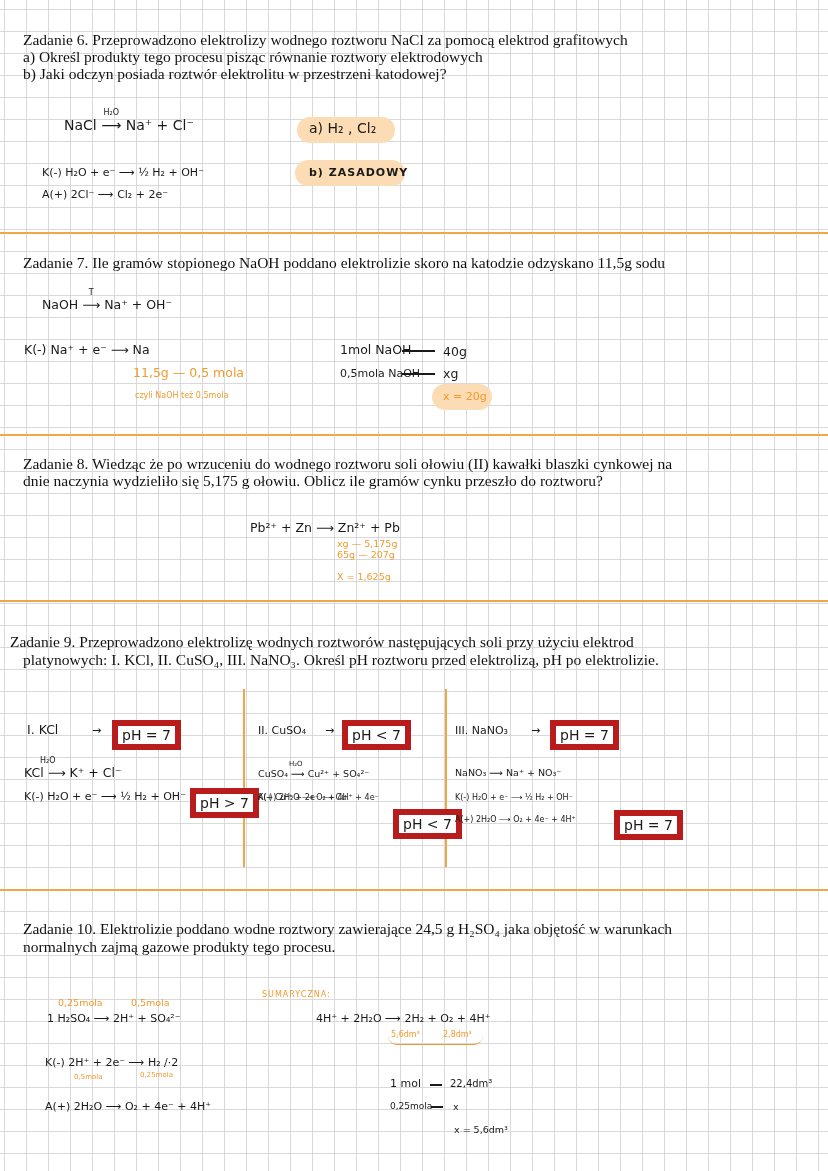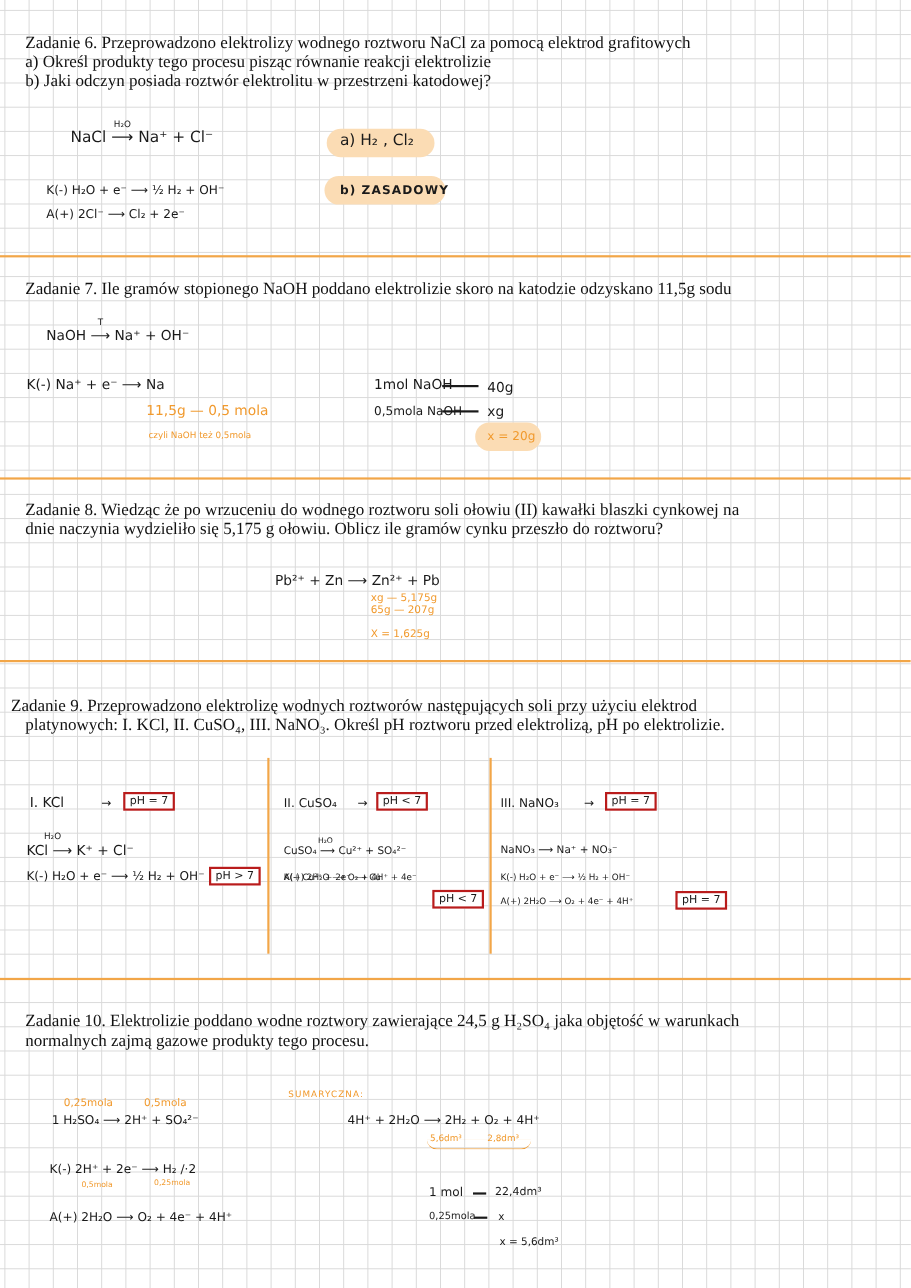--- a/index.html
+++ b/index.html
@@ -19,31 +19,31 @@
   .hw{font-family:"DejaVu Sans", sans-serif;color:#1a1a1a;white-space:nowrap;}
   .hw-s{font-size:11px;}
   .hw-m{font-size:12.5px;}
   .hw-l{font-size:14px;}
   .or{color:#f19a2e;}
   .tiny{font-size:8px;}
   .small{font-size:9.5px;}
   .divider{position:absolute;left:0;width:828px;height:2px;background:#f2a648;}
   .vline{position:absolute;width:2px;background:#f2a648;}
   .pill{position:absolute;background:#fbdcb4;border-radius:14px;}
-  .box{position:absolute;border:2px solid #b91c1c;font-family:"DejaVu Sans",sans-serif;font-size:10px;padding:1px 4px;color:#1a1a1a;background:#fff;white-space:nowrap;}
+  .box{position:absolute;border:6px solid #b91c1c;font-family:"DejaVu Sans",sans-serif;font-size:14px;padding:1px 4px;color:#1a1a1a;background:#fff;white-space:nowrap;}
   .arrow{display:inline-block;position:relative;}
   .overtext{position:absolute;left:0;right:0;top:-9px;text-align:center;font-size:8px;}
   .brace{position:absolute;border-bottom:1.5px solid #f19a2e;border-radius:0 0 40px 40px;height:8px;}
 </style>
 </head>
 <body>
 
 <div>
   <div class="abs task" style="left:23px;top:31px;">Zadanie 6. Przeprowadzono elektrolizy wodnego roztworu NaCl za pomocą elektrod grafitowych</div>
-  <div class="abs task" style="left:23px;top:48px;">a) Określ produkty tego procesu pisząc równanie reakcji elektrolizie</div>
+  <div class="abs task" style="left:23px;top:48px;">a) Określ produkty tego procesu pisząc równanie roztwory elektrodowych</div>
   <div class="abs task" style="left:23px;top:65px;">b) Jaki odczyn posiada roztwór elektrolitu w przestrzeni katodowej?</div>
 
   <div class="abs hw hw-l" style="left:64px;top:117px;">
     <span>NaCl</span>
     <span class="arrow"><span class="overtext">H₂O</span><span>⟶</span></span>
     <span>Na⁺ + Cl⁻</span>
   </div>
   <div class="abs hw hw-s" style="left:42px;top:166px;">K(-)  H₂O + e⁻ ⟶ ½ H₂ + OH⁻</div>
   <div class="abs hw hw-s" style="left:42px;top:188px;">A(+) 2Cl⁻ ⟶ Cl₂ + 2e⁻</div>
 

